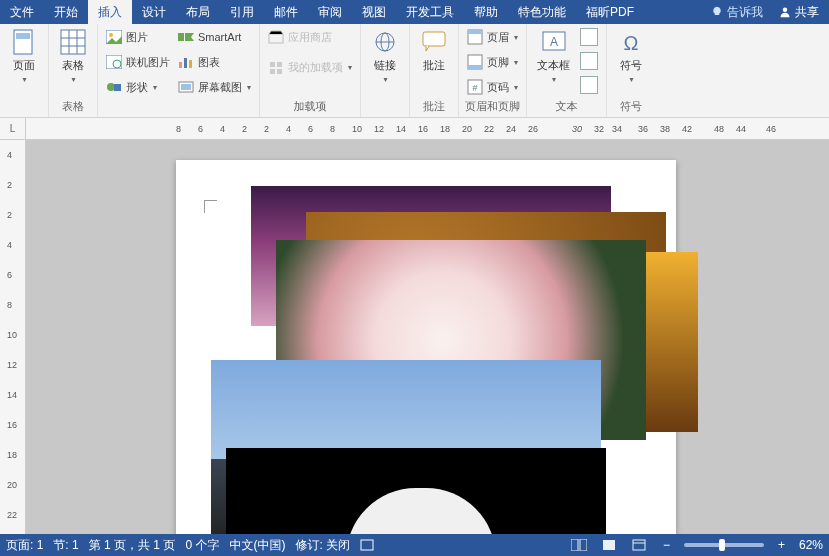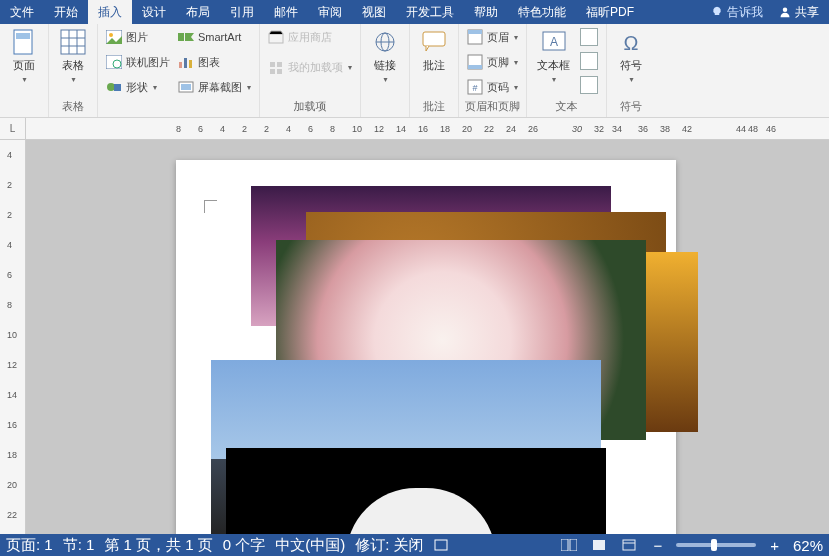--- a/index.html
+++ b/index.html
@@ -45,21 +45,21 @@
 .im5 { left:185px; top:220px; width:390px; height:180px; background: linear-gradient(#7faade 0%, #a7c7e8 55%, #3a4452 55%, #222 100%); }
 .im5::after { content:""; position:absolute; left:170px; top:78px; width:90px; height:70px; background: linear-gradient(#2a3844,#111); clip-path: polygon(0 100%,20% 40%,35% 70%,55% 20%,70% 60%,85% 30%,100% 100%); }
 .im6 { left:200px; top:308px; width:380px; height:150px; background:#000; }
 .im6::before { content:""; position:absolute; left:120px; top:40px; width:150px; height:110px; background:#f0f0f0; border-radius: 70px 70px 0 0; }
 .im6::after { content:""; position:absolute; left:150px; top:95px; width:90px; height:30px; background:#111; border-radius:15px; box-shadow: inset 0 0 0 2px #333; }
 .page-marks::before, .page-marks::after { content:""; position:absolute; width:12px; height:12px; border-color:#999; }
 .page-marks::before { left:178px; top:60px; border-left:1px solid #999; border-top:1px solid #999; }
 .page-marks::after { left:560px; top:60px; border-right:1px solid #999; border-top:1px solid #999; }
 
 
-.statusbar { height: 22px; background: #2b579a; color: #fff; display: flex; align-items: center; font-size: 15px; padding: 0 6px; gap: 10px; justify-content: center; }
+.statusbar { height: 22px; background: #2b579a; color: #fff; display: flex; align-items: center; font-size: 12px; padding: 0 6px; gap: 10px; justify-content: center; }
 .statusbar .sep { flex: 1; }
 .viewbtn { width: 20px; height: 16px; display:flex; align-items:center; justify-content:center; cursor:pointer; opacity:.9; }
 .zoomslider { width: 80px; height: 4px; background: #9fb7db; position: relative; border-radius:2px; }
 .zoomslider .thumb { position:absolute; left:35px; top:-4px; width:6px; height:12px; background:#fff; border-radius:2px; }
 .zoombtn { cursor:pointer; padding:0 4px; }
 
 svg { display:block; }
 </style>
 </head>
 <body>
@@ -359,21 +359,21 @@
       <span class="tick" style="left: 502px;">26</span>
       <span class="tick" style="left: 524px; margin-top: 28px;">28</span>
       <span class="tick" style="left: 546px; font-style: italic;">30</span>
       <span class="tick" style="left: 568px;">32</span>
       <span class="tick" style="left: 586px;">34</span>
       <span class="tick" style="left: 612px; text-align: right;">36</span>
       <span class="tick" style="left: 634px;">38</span>
       <span class="tick" style="left: 656px;">42</span>
       <span class="tick" style="left: 710px;">44</span>
       <span class="tick" style="left: 740px;">46</span>
-      <span class="tick" style="left: 722px;">48</span>
+      <span class="tick" style="left: 688px;">48</span>
     </div>
   <div class="vruler" id="vruler">
       <span class="tick" style="top: 10px;">4</span>
       <span class="tick" style="top: 40px;">2</span>
       <span class="tick" style="top: 70px;">2</span>
       <span class="tick" style="top: 100px;">4</span>
       <span class="tick" style="top: 130px;">6</span>
       <span class="tick" style="top: 160px;">8</span>
       <span class="tick" style="top: 190px;">10</span>
       <span class="tick" style="top: 220px;">12</span>

